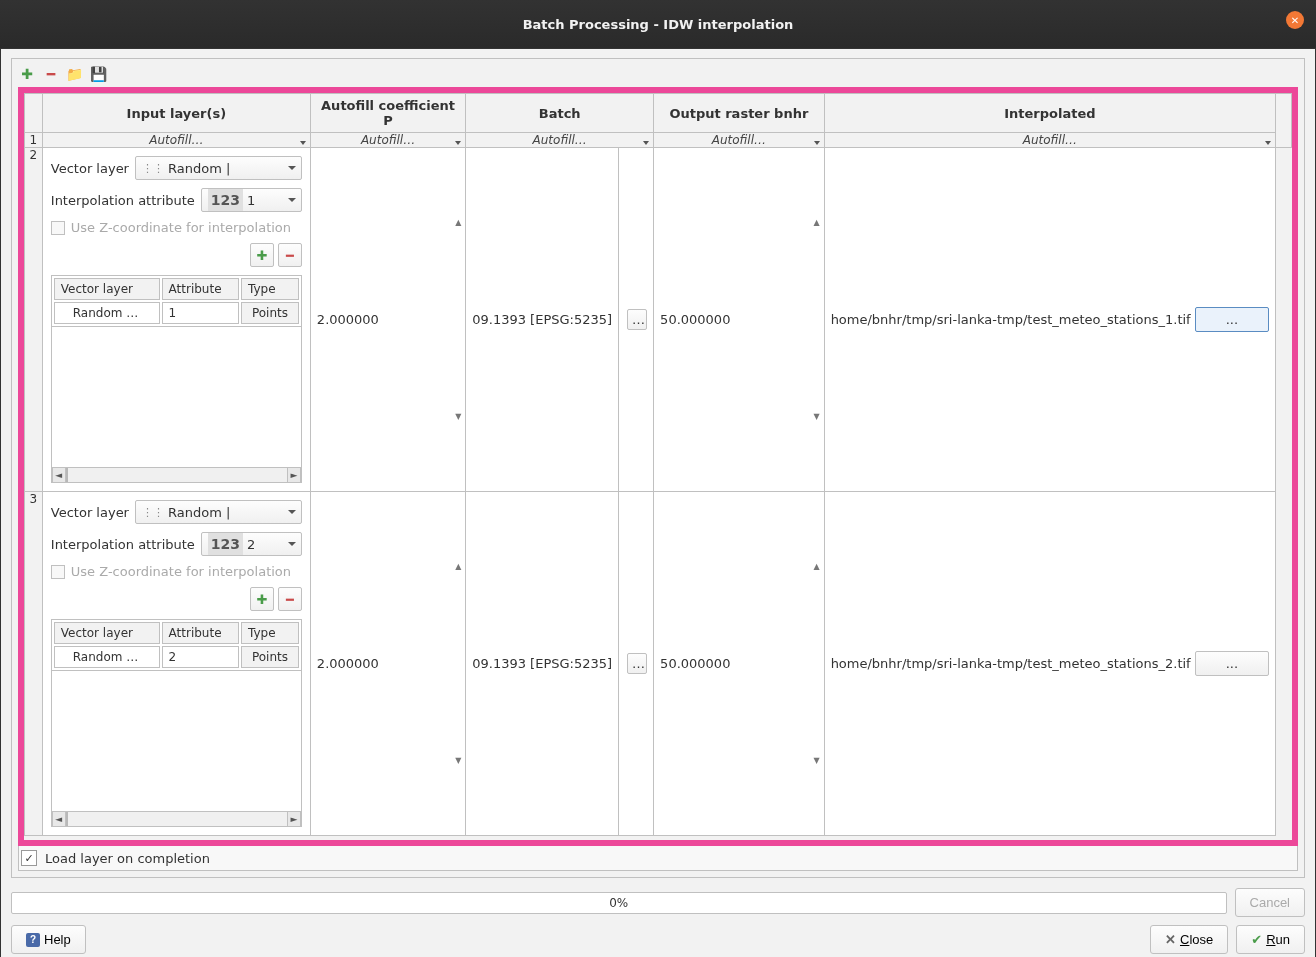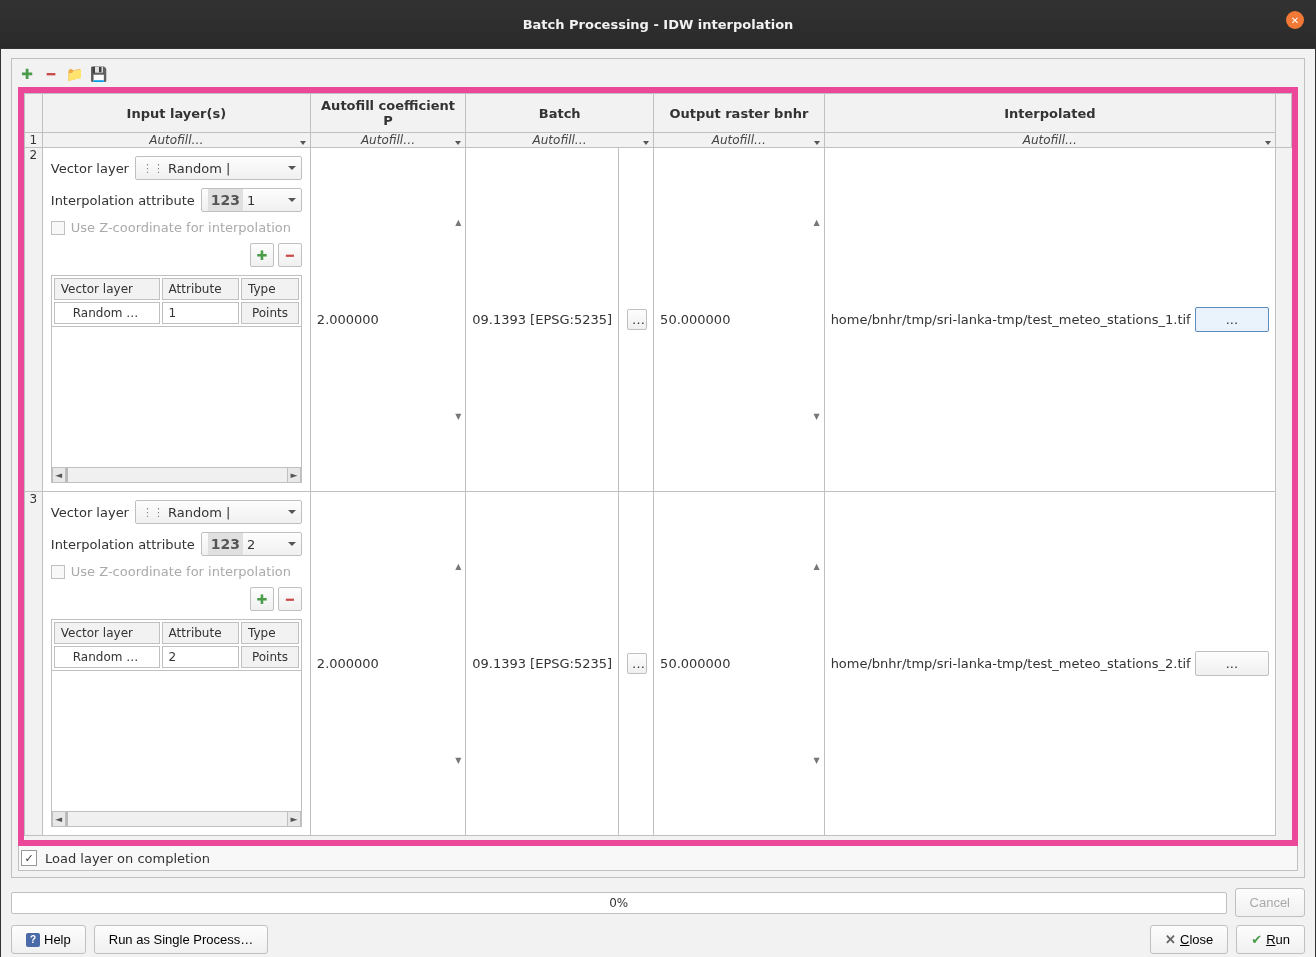--- a/index.html
+++ b/index.html
@@ -284,21 +284,20 @@
       <div class="progress">0%</div>
       <button class="btn disabled">Cancel</button>
     </div>
 
     <div class="bottom-row">
       <div class="bottom-left">
         <button class="btn">
           <span class="help-icon">?</span>
           <span>Help</span>
         </button>
-        <button class="btn">Run as Single Process…</button>
       </div>
       <div class="bottom-right">
         <button class="btn">
           <span class="close-x">✕</span>
           <span><span class="underline">C</span>lose</span>
         </button>
         <button class="btn">
           <span class="run-icon">✔</span>
           <span><span class="underline">R</span>un</span>
         </button>

